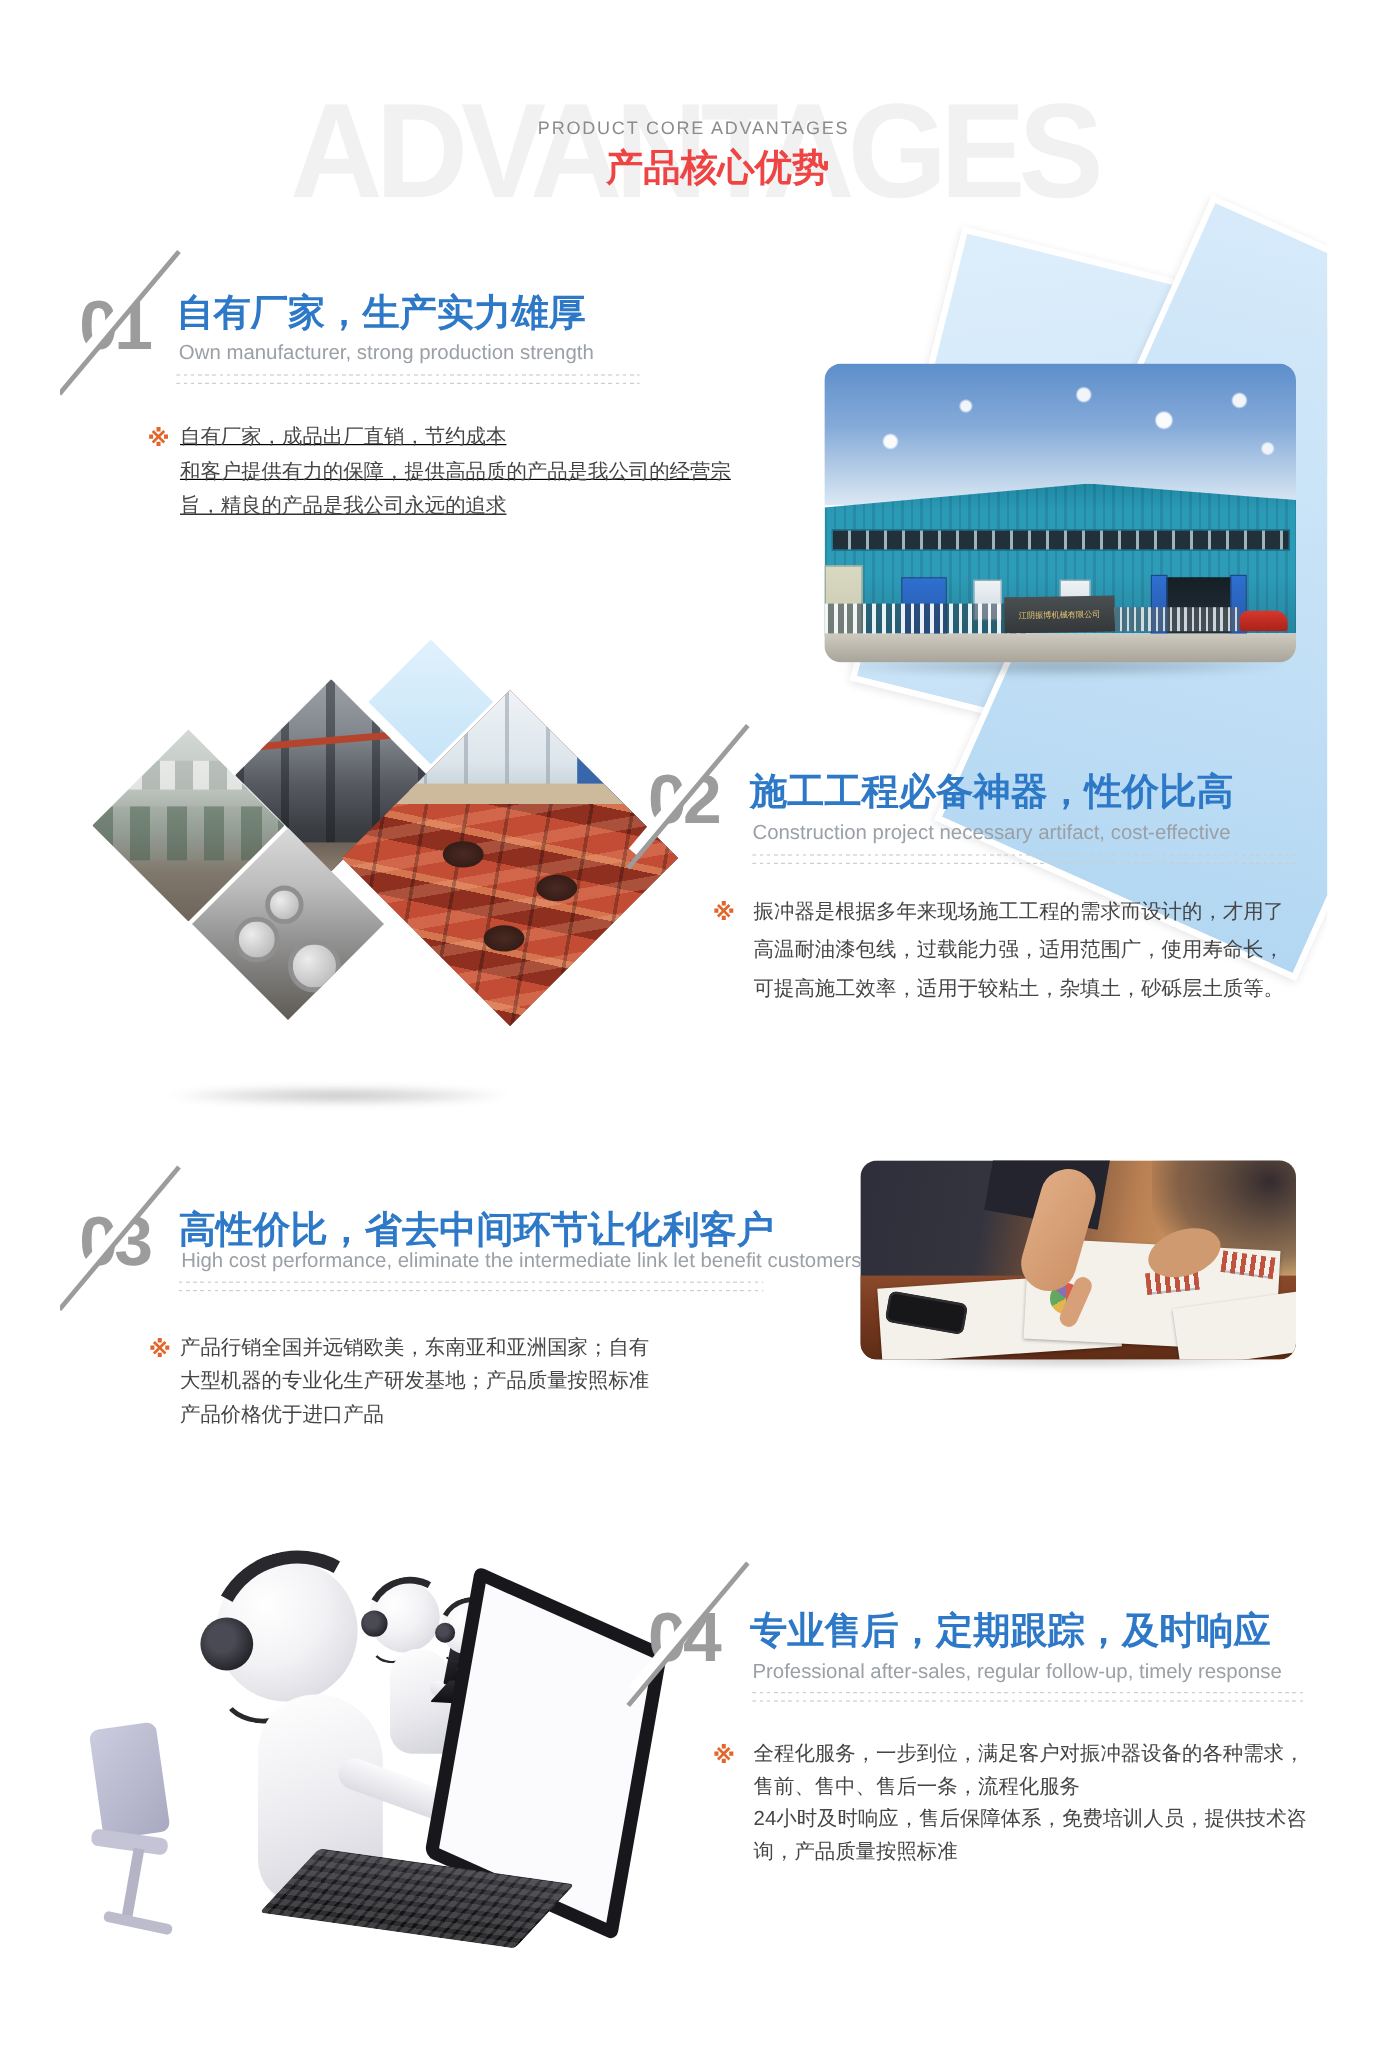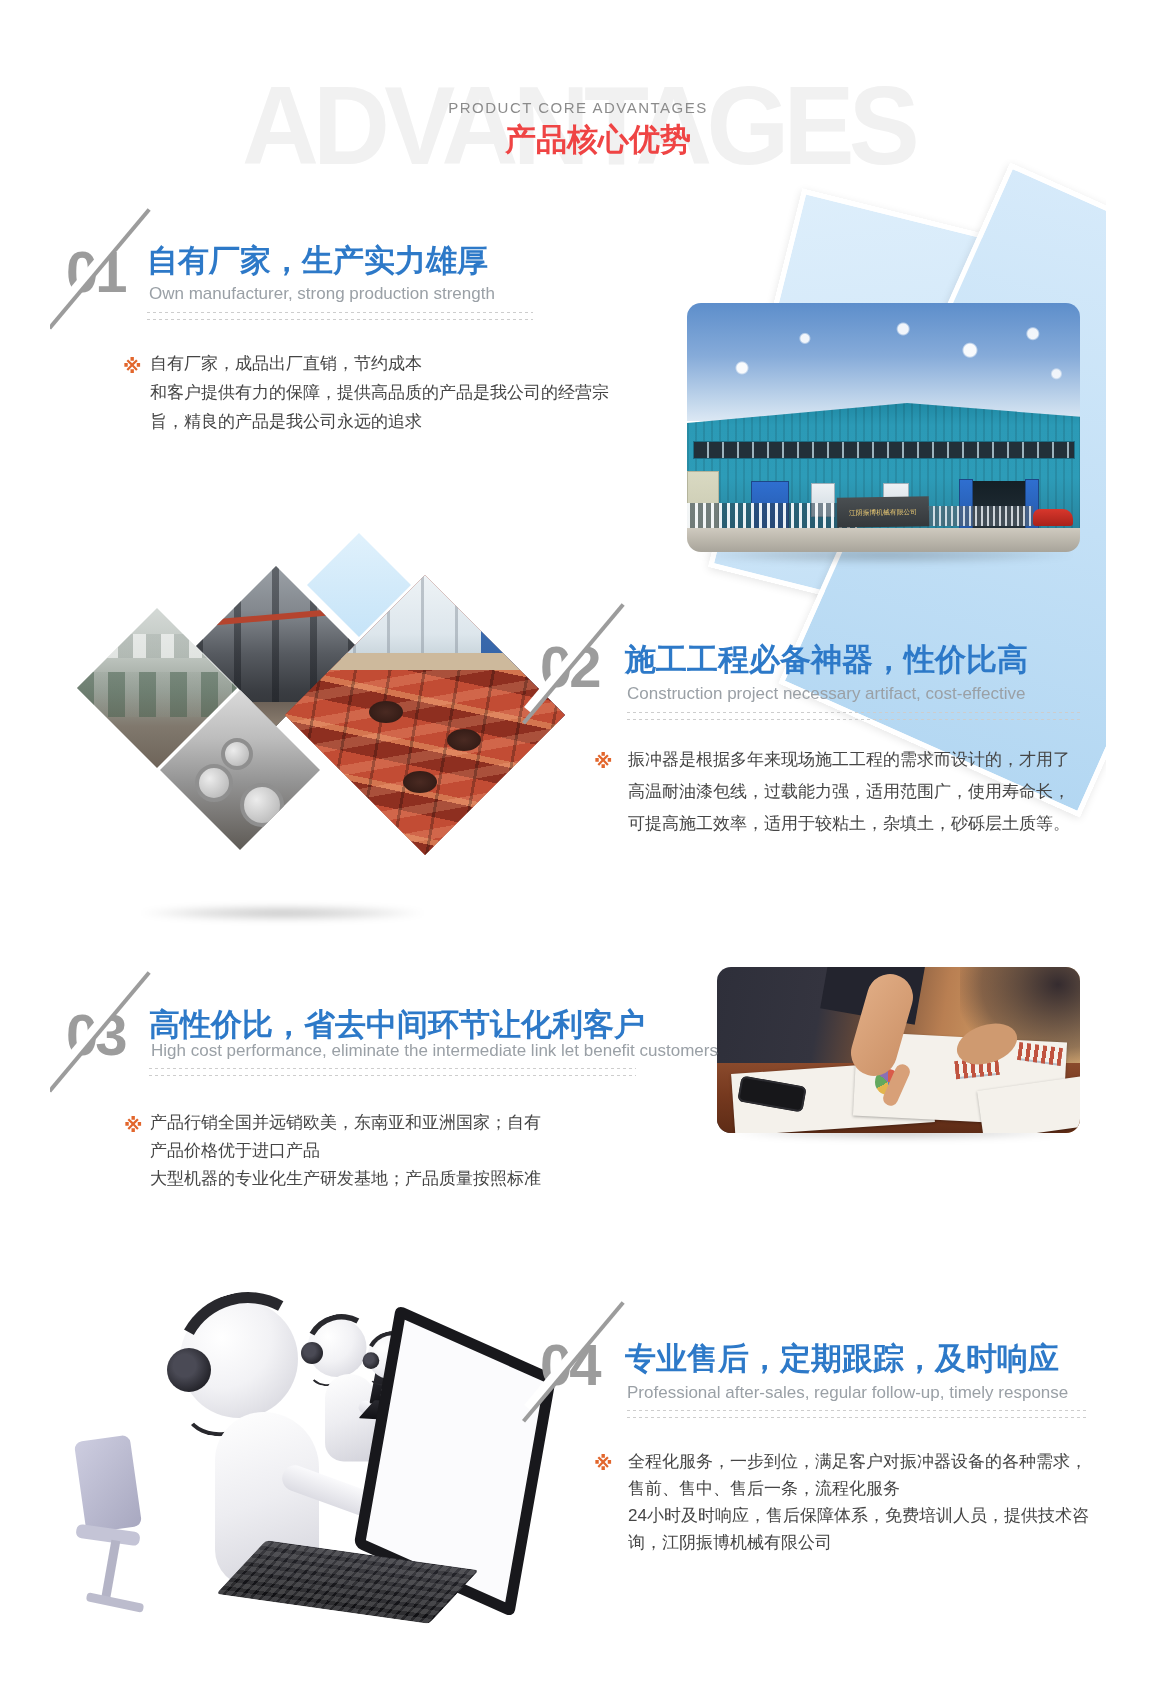--- a/index.html
+++ b/index.html
@@ -173,21 +173,21 @@
 
   <div class="sec-num" style="left:16px;top:243px;">
     <span>01</span>
     <span class="n-white"></span>
     <span class="n-gray"></span>
   </div>
   <div class="sec-title" style="left:97px;top:243px;">自有厂家，生产实力雄厚</div>
   <div class="sec-sub" style="left:99px;top:284px;">Own manufacturer, strong production strength</div>
   <div class="dots" style="left:97px;top:312px;width:386px;"></div>
   <div class="marker" style="left:73px;top:355px;">※</div>
-  <div class="body-lines lh29" style="left:100px;top:349px;">
+  <div class="body-lines lh29" style="left:100px;top:349px;text-decoration:underline;">
     <div class="bline">自有厂家，成品出厂直销，节约成本</div>
     <div class="bline">和客户提供有力的保障，提供高品质的产品是我公司的经营宗</div>
     <div class="bline">旨，精良的产品是我公司永远的追求</div>
   </div>
 
   <div class="sheet sheetA"></div>
   <div class="sheet sheetB"></div>
   <div class="soft-shadow" style="left:645px;top:546px;width:380px;height:18px;"></div>
   <div class="photo factory">
     <div class="f-sky"></div>
@@ -256,22 +256,22 @@
     <span>03</span>
     <span class="n-white"></span>
     <span class="n-gray"></span>
   </div>
   <div class="sec-title" style="left:99px;top:1007px;">高性价比，省去中间环节让化利客户</div>
   <div class="sec-sub" style="left:101px;top:1041px;">High cost performance, eliminate the intermediate link let benefit customers</div>
   <div class="dots" style="left:99px;top:1068px;width:487px;"></div>
   <div class="marker" style="left:74px;top:1114px;">※</div>
   <div class="body-lines lh28" style="left:100px;top:1109px;">
     <div class="bline">产品行销全国并远销欧美，东南亚和亚洲国家；自有</div>
+    <div class="bline">大型机器的专业化生产研发基地；产品质量按照标准</div>
     <div class="bline">产品价格优于进口产品</div>
-    <div class="bline">大型机器的专业化生产研发基地；产品质量按照标准</div>
   </div>
 
   <div class="soft-shadow" style="left:680px;top:1126px;width:340px;height:14px;"></div>
   <div class="photo biz">
     <div class="b-bg"></div>
     <div class="b-person"></div>
     <div class="b-desk"></div>
     <div class="b-paper" style="left:16px;bottom:4px;width:200px;height:62px;transform:rotate(-4deg);"></div>
     <div class="b-paper" style="left:138px;bottom:12px;width:210px;height:84px;transform:rotate(3deg);"></div>
     <div class="b-paper" style="right:-10px;bottom:0;width:110px;height:50px;transform:rotate(-8deg);"></div>
@@ -339,16 +339,16 @@
     <span class="n-gray"></span>
   </div>
   <div class="sec-title" style="left:575px;top:1341px;">专业售后，定期跟踪，及时响应</div>
   <div class="sec-sub" style="left:577px;top:1383px;">Professional after-sales, regular follow-up, timely response</div>
   <div class="dots" style="left:577px;top:1410px;width:460px;"></div>
   <div class="marker" style="left:544px;top:1452px;">※</div>
   <div class="body-lines lh27" style="left:578px;top:1448px;">
     <div class="bline">全程化服务，一步到位，满足客户对振冲器设备的各种需求，</div>
     <div class="bline">售前、售中、售后一条，流程化服务</div>
     <div class="bline">24小时及时响应，售后保障体系，免费培训人员，提供技术咨</div>
-    <div class="bline">询，江阴振博机械有限公司</div>
+    <div class="bline">询，产品质量按照标准</div>
   </div>
 
 </div>
 
 </body></html>

